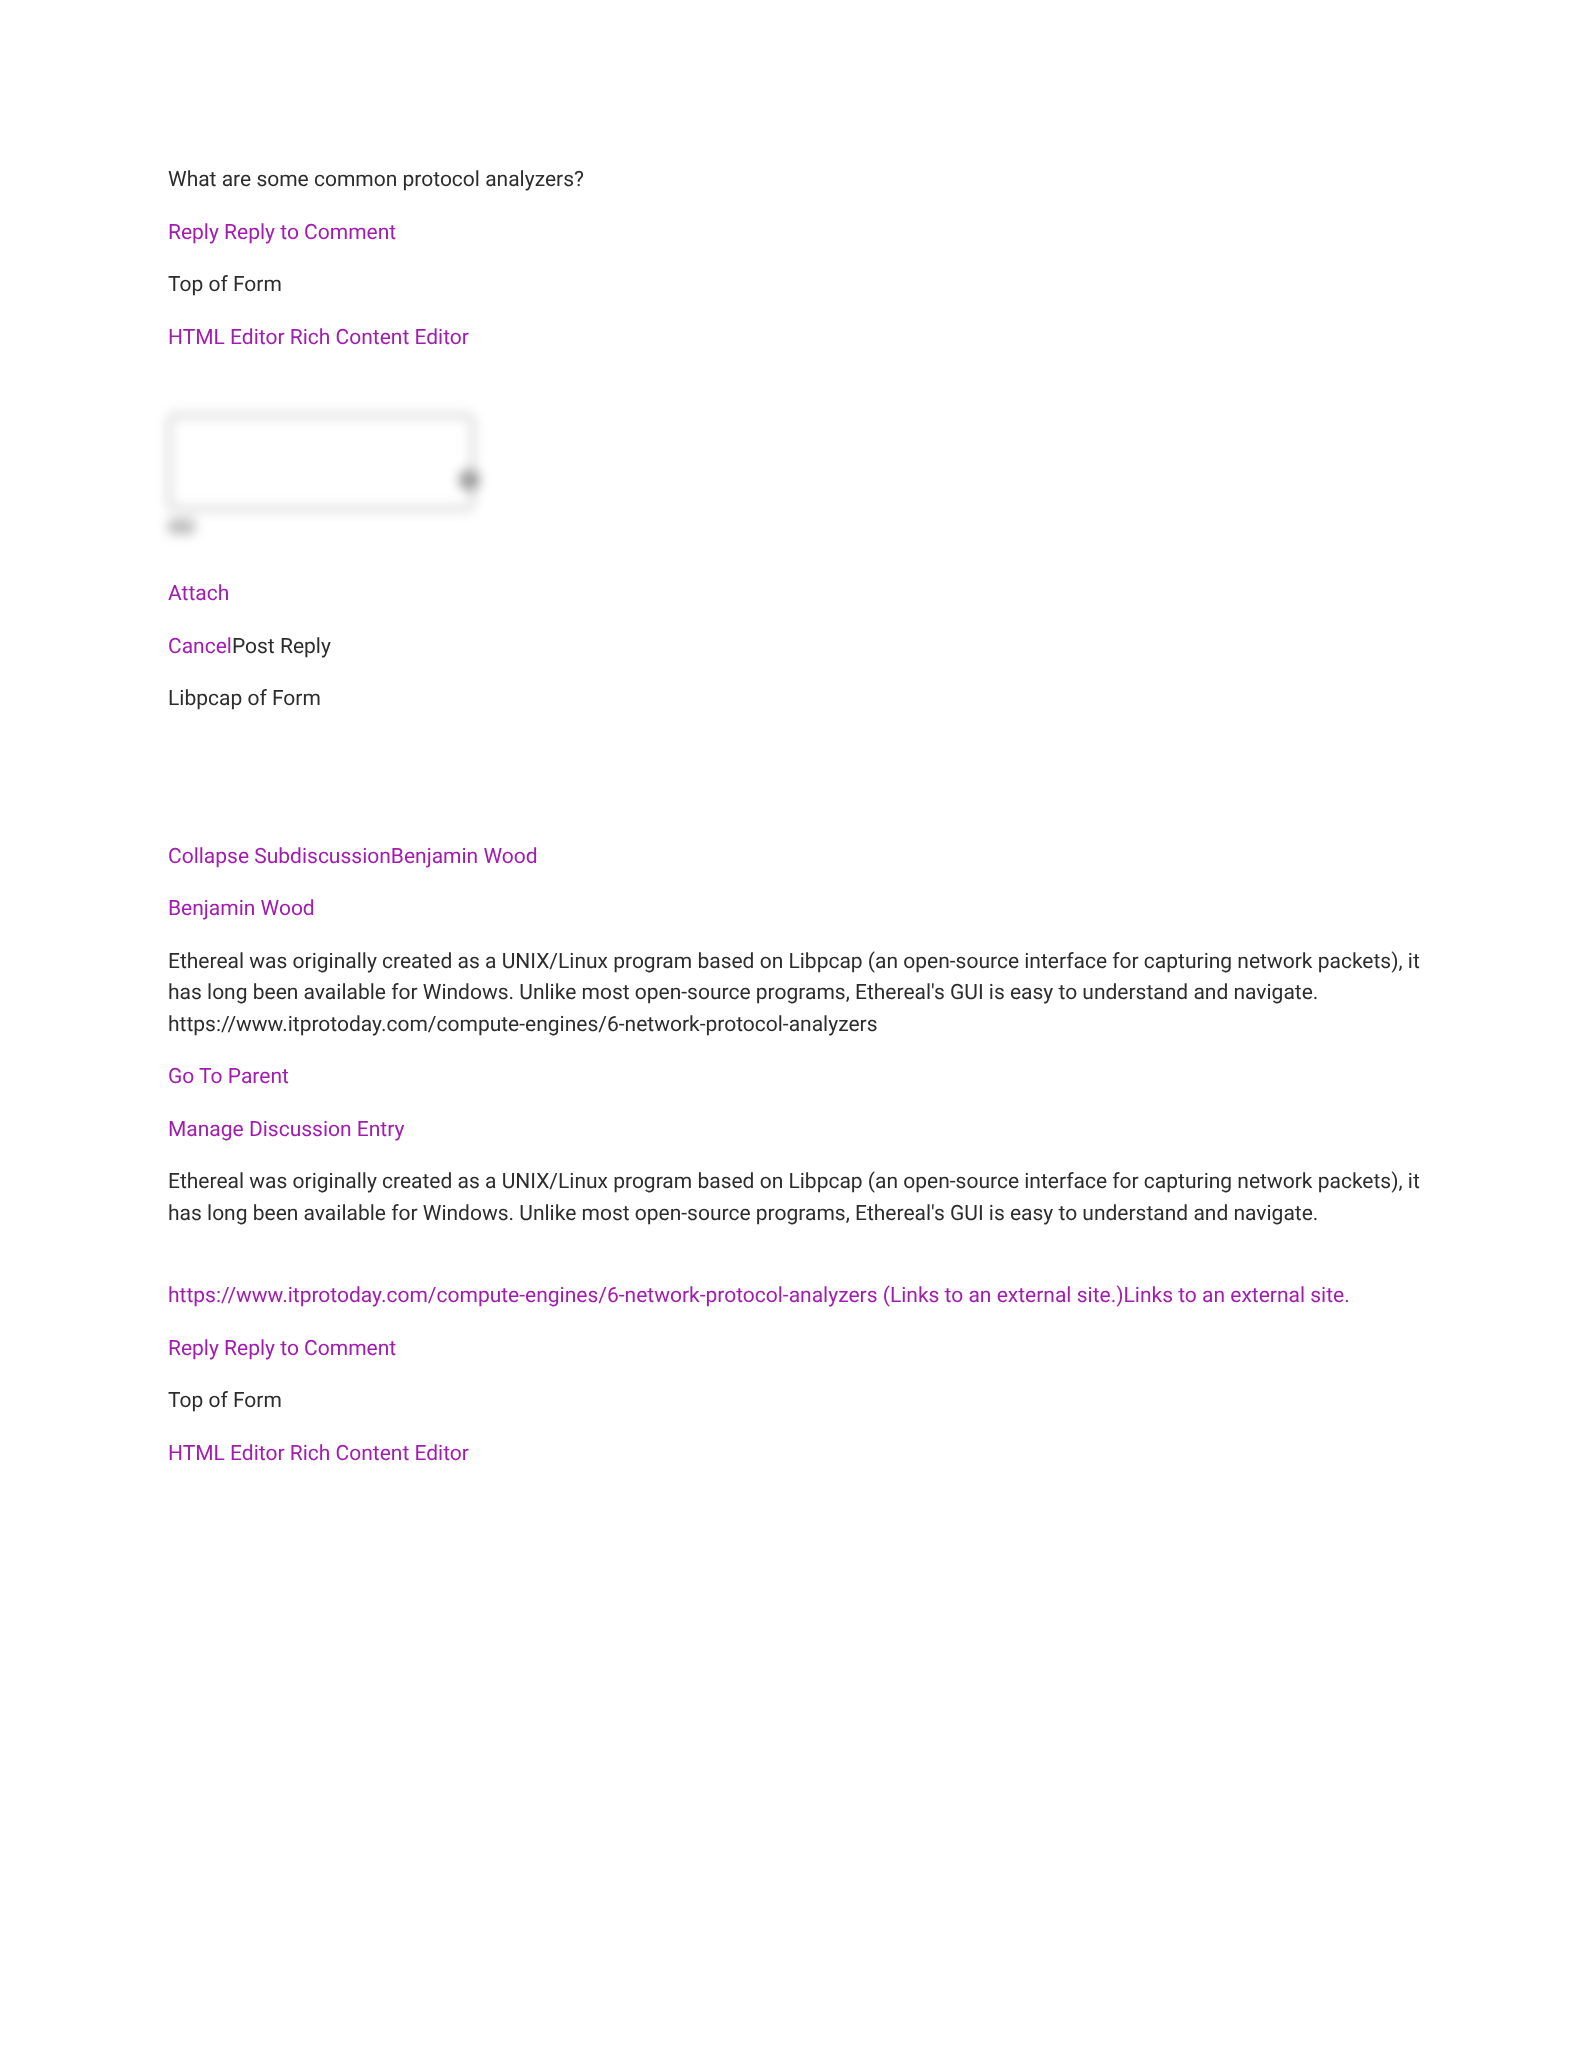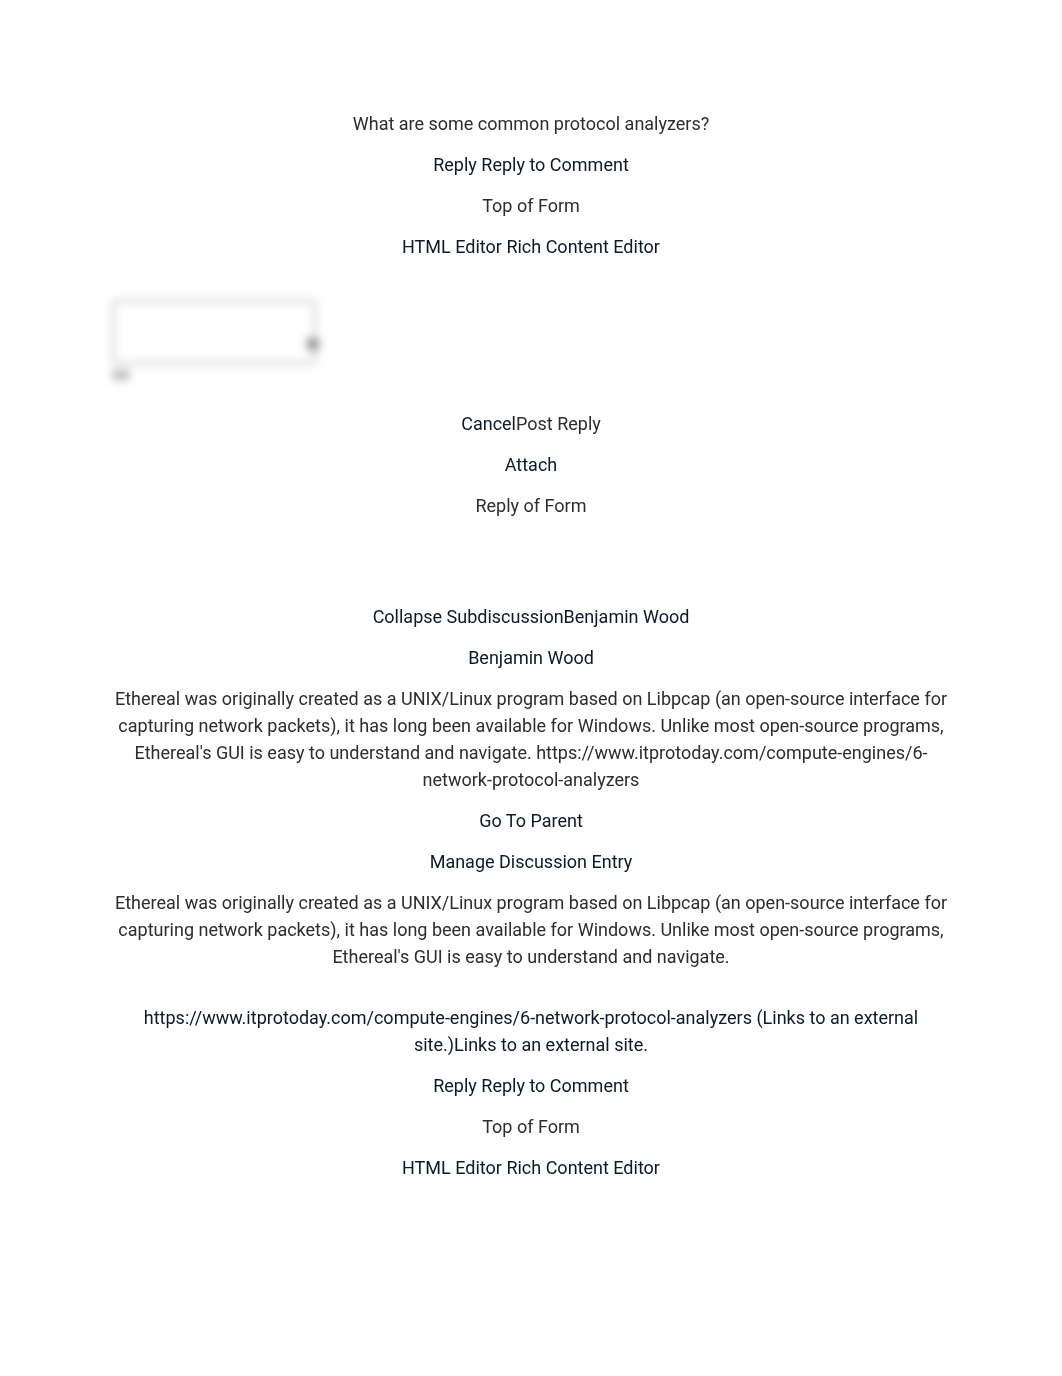--- a/index.html
+++ b/index.html
@@ -7,27 +7,26 @@
     padding: 0;
     background: #ffffff;
     font-family: -apple-system, BlinkMacSystemFont, "Segoe UI", Roboto, "Helvetica Neue", Arial, sans-serif;
     color: #2d2d2d;
     width: 1062px;
   }
   .page {
     padding: 110px 112px 60px 112px;
   }
   .txt {
-    font-size: 18px;
+    font-size: 14px;
     line-height: 1.5;
     margin: 0 0 14px 0;
-    text-align: center;
   }
   .link {
-    color: #0f172a;
+    color: #a21caf;
     cursor: pointer;
   }
   .editor-box {
     width: 200px;
     height: 90px;
     margin: 40px 0 20px 0;
     position: relative;
     filter: blur(4px);
   }
   .editor-frame {
@@ -83,27 +82,27 @@
   <p class="txt">
     <span class="link">HTML Editor</span>
     <span class="link">Rich Content Editor</span>
   </p>
 
   <div class="editor-box">
     <div class="editor-frame"></div>
     <div><span class="editor-bar-small"></span><span class="editor-bar"></span></div>
   </div>
 
+  <p class="txt"><span class="link">Attach</span></p>
+
   <p class="txt">
     <span class="link">Cancel</span><span>Post Reply</span>
   </p>
 
-  <p class="txt"><span class="link">Attach</span></p>
-
-  <p class="txt">Reply of Form</p>
+  <p class="txt">Libpcap of Form</p>
 
   <div class="spacer-lg"></div>
 
   <p class="txt">
     <span class="link">Collapse Subdiscussion</span><span class="link">Benjamin Wood</span>
   </p>
 
   <p class="txt"><span class="link">Benjamin Wood</span></p>
 
 

